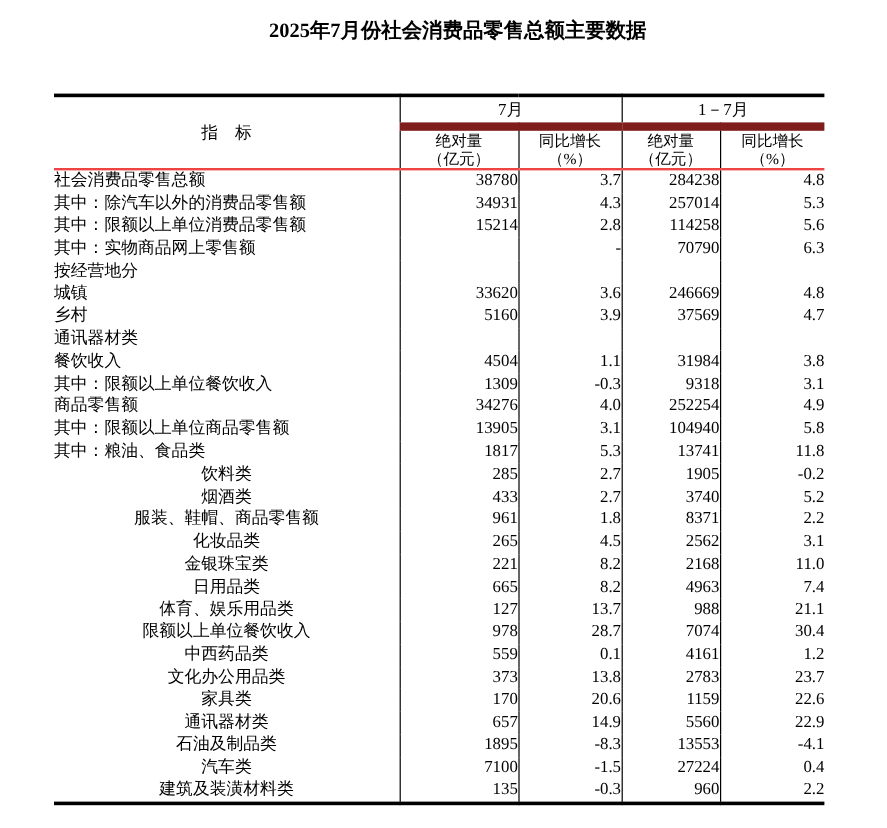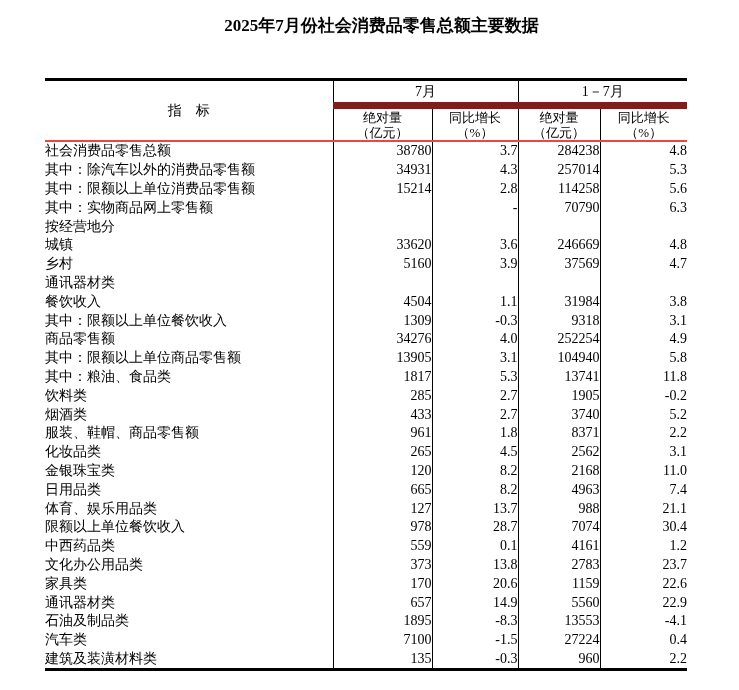--- a/index.html
+++ b/index.html
@@ -41,21 +41,21 @@
   .bl   { border-left: 1px solid #000; }
   .pbot { border-bottom: 7px solid #7f1d1d; }   
   .hbot { border-bottom: 2px solid #ef4444; }   
 
   td.lab { font-size: 14px; height: 18.8px; line-height: 18px; }
   td.num { font-size: 14px; height: 18.8px; line-height: 18px; text-align: right; padding-right: 5px; }
   .ind0 { padding-left: 3px; }
   .ind1 { padding-left: 17px; }
   .ind2 { padding-left: 30px; }
   .ind3 { padding-left: 38px; }
-  .ind4 { padding-left: 75px; }
+  .ind4 { padding-left: 75px; text-align: center; }
   .bold { font-weight: bold; }
 
   .note {
     position: absolute; left: 45px; top: 664px;
     font-size: 12.5px; font-style: italic; font-weight: 600;
     white-space: nowrap;
   }
 </style>
 </head>
 <body>
@@ -201,21 +201,21 @@
           </tr>
           <tr>
             <td class="lab ind4">化妆品类</td>
             <td class="num bl">265</td>
             <td class="num bl">4.5</td>
             <td class="num bl">2562</td>
             <td class="num bl">3.1</td>
           </tr>
           <tr>
             <td class="lab ind4">金银珠宝类</td>
-            <td class="num bl">120</td>
+            <td class="num bl">221</td>
             <td class="num bl">8.2</td>
             <td class="num bl">2168</td>
             <td class="num bl">11.0</td>
           </tr>
           <tr>
             <td class="lab ind4">日用品类</td>
             <td class="num bl">665</td>
             <td class="num bl">8.2</td>
             <td class="num bl">4963</td>
             <td class="num bl">7.4</td>

